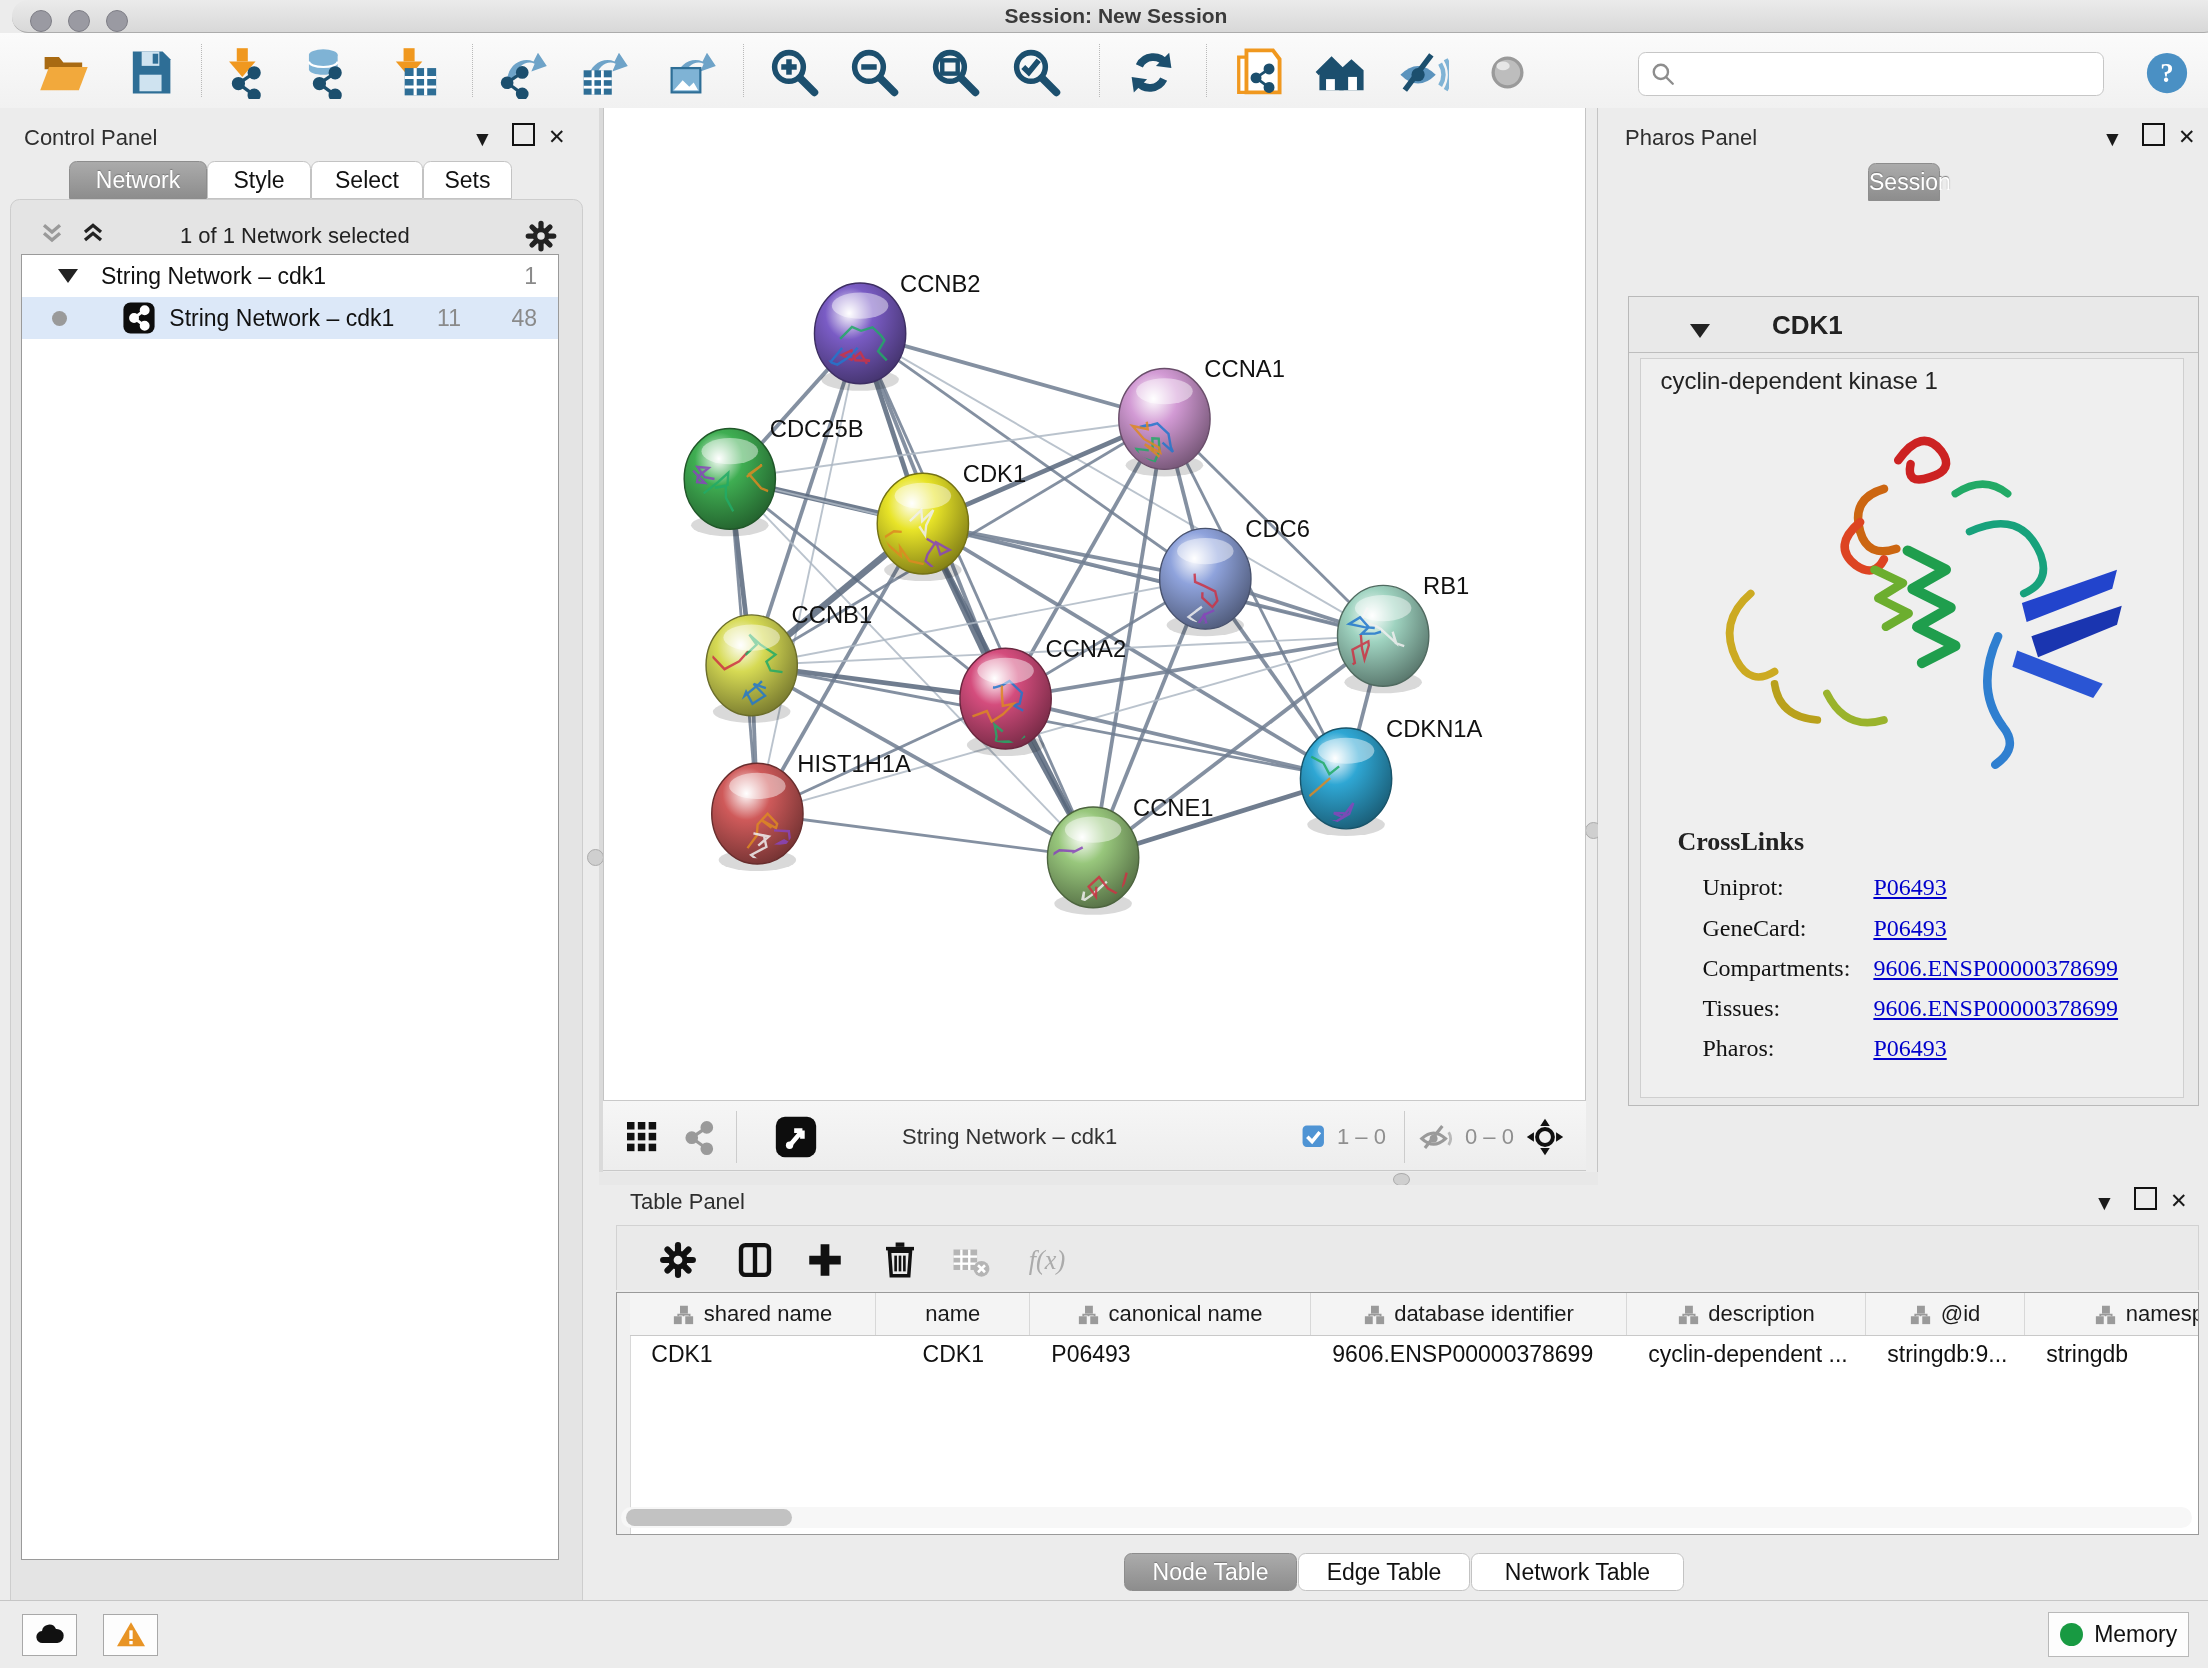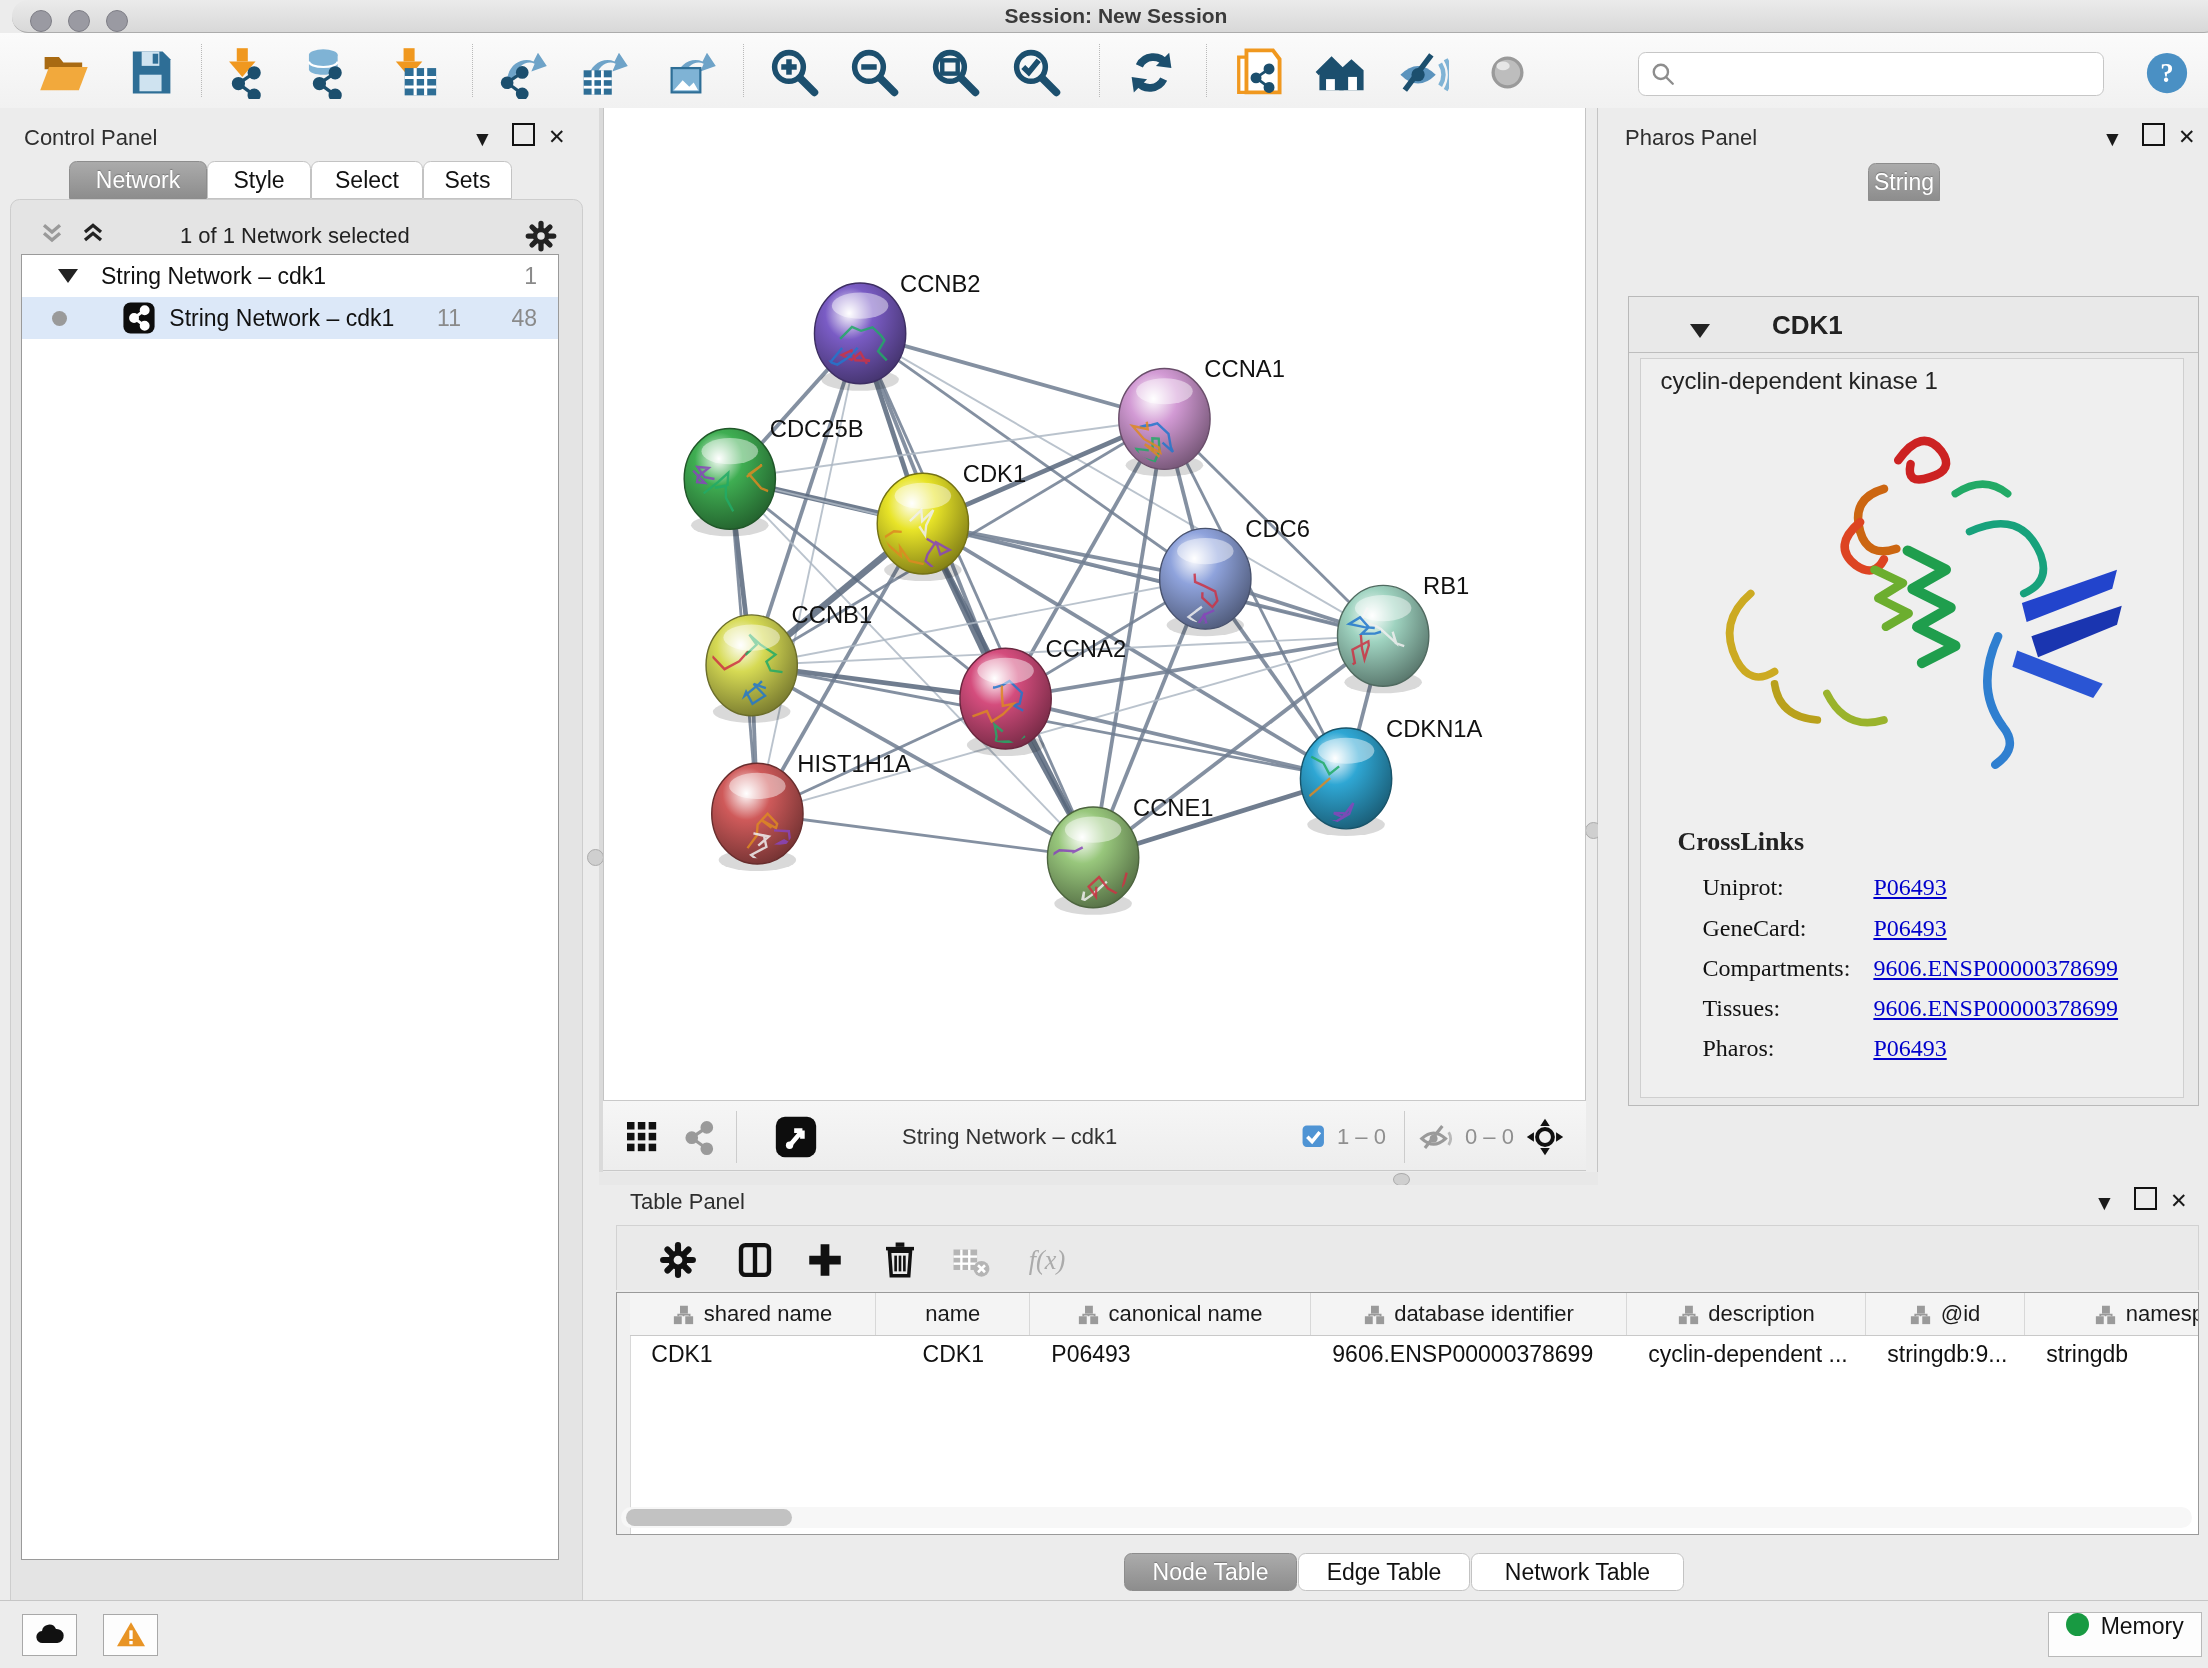--- a/index.html
+++ b/index.html
@@ -83,22 +83,22 @@
   .tbl-row{position:absolute;left:13.3px;top:44px;height:38px;display:flex;}
   .td{font-size:23px;color:#111;box-sizing:border-box;flex:none;padding:3.8px 0 0 21px;white-space:nowrap;overflow:hidden;}
   .td.center{text-align:center;padding-left:0;}
   .tbl-scroll{position:absolute;left:3.8px;bottom:5.7px;width:1571px;height:21px;background:#f7f7f7;border-radius:10.5px;}
   .tbl-thumb{position:absolute;left:5.7px;top:1.9px;width:166px;height:17px;background:#c2c2c2;border-radius:8.6px;cursor:pointer;}
   .tp-tabs .tab{border-radius:5.7px;}
   
   .statusbar{position:absolute;left:0;top:1600px;width:2208px;height:68px;background:#ececec;border-top:1.9px solid #c6c6c6;}
   .sb-btn{position:absolute;top:13.3px;width:55px;height:42px;background:#fdfdfd;border:1.9px solid #a8a8a8;
     box-sizing:border-box;display:flex;align-items:center;justify-content:center;cursor:pointer;}
-  .mem-btn{position:absolute;left:2048px;top:11.4px;width:154px;height:45px;background:#fdfdfd;border:1.9px solid #b9b9b9;
-    box-sizing:border-box;display:flex;align-items:flex-start;justify-content:center;gap:11.4px;font-size:23px;color:#111;cursor:pointer;}
+  .mem-btn{position:absolute;left:2048px;top:11.4px;width:141px;height:45px;background:#fdfdfd;border:1.9px solid #b9b9b9;
+    box-sizing:border-box;display:flex;align-items:center;justify-content:center;gap:11.4px;font-size:23px;color:#111;cursor:pointer;}
   .mem-dot{width:23px;height:23px;border-radius:50%;background:#189a42;}
   svg{display:block;}
   .net-label{font-size:25px;fill:#111;}
 </style>
 </head>
 <body>
 
 <div class="titlebar">
   <span class="tl" style="left:18px"></span>
   <span class="tl" style="left:56px"></span>
@@ -701,21 +701,21 @@
 
 <div class="hsplit"></div>
 <div class="knob" style="left:1393px;top:1173px;width:15px;height:11.4px"></div>
 
 <div class="results-panel">
   <div style="position:absolute;left:27px;top:17px" class="phead">Pharos Panel</div>
   <div class="pctl" style="left:504px;top:19px">▼</div>
   <div class="pctl" style="left:544px;top:15px;width:19px;height:19px;border:2.9px solid #111"></div>
   <div class="pctl" style="left:580px;top:17px;font-weight:bold">✕</div>
 
-  <div class="tab sel" style="left:270px;top:55px;width:72px;z-index:2">String</div>
+  <div class="tab sel" style="left:270px;top:55px;width:72px;z-index:2">Session</div>
 
 
   <div class="rp-box" style="top:188px;height:810px">
     <span class="disc" style="position:absolute;left:61px;top:27px"></span>
     <div style="position:absolute;left:143px;top:13.3px;font-size:26px;font-weight:bold">CDK1</div>
     <div style="position:absolute;left:0;top:55px;width:100%;border-top:1px solid #bdbdbd"></div>
 
     <div class="rp-card" style="height:740px">
       <div style="position:absolute;left:19px;top:7.6px;font-size:24px">cyclin-dependent kinase 1</div>
 

